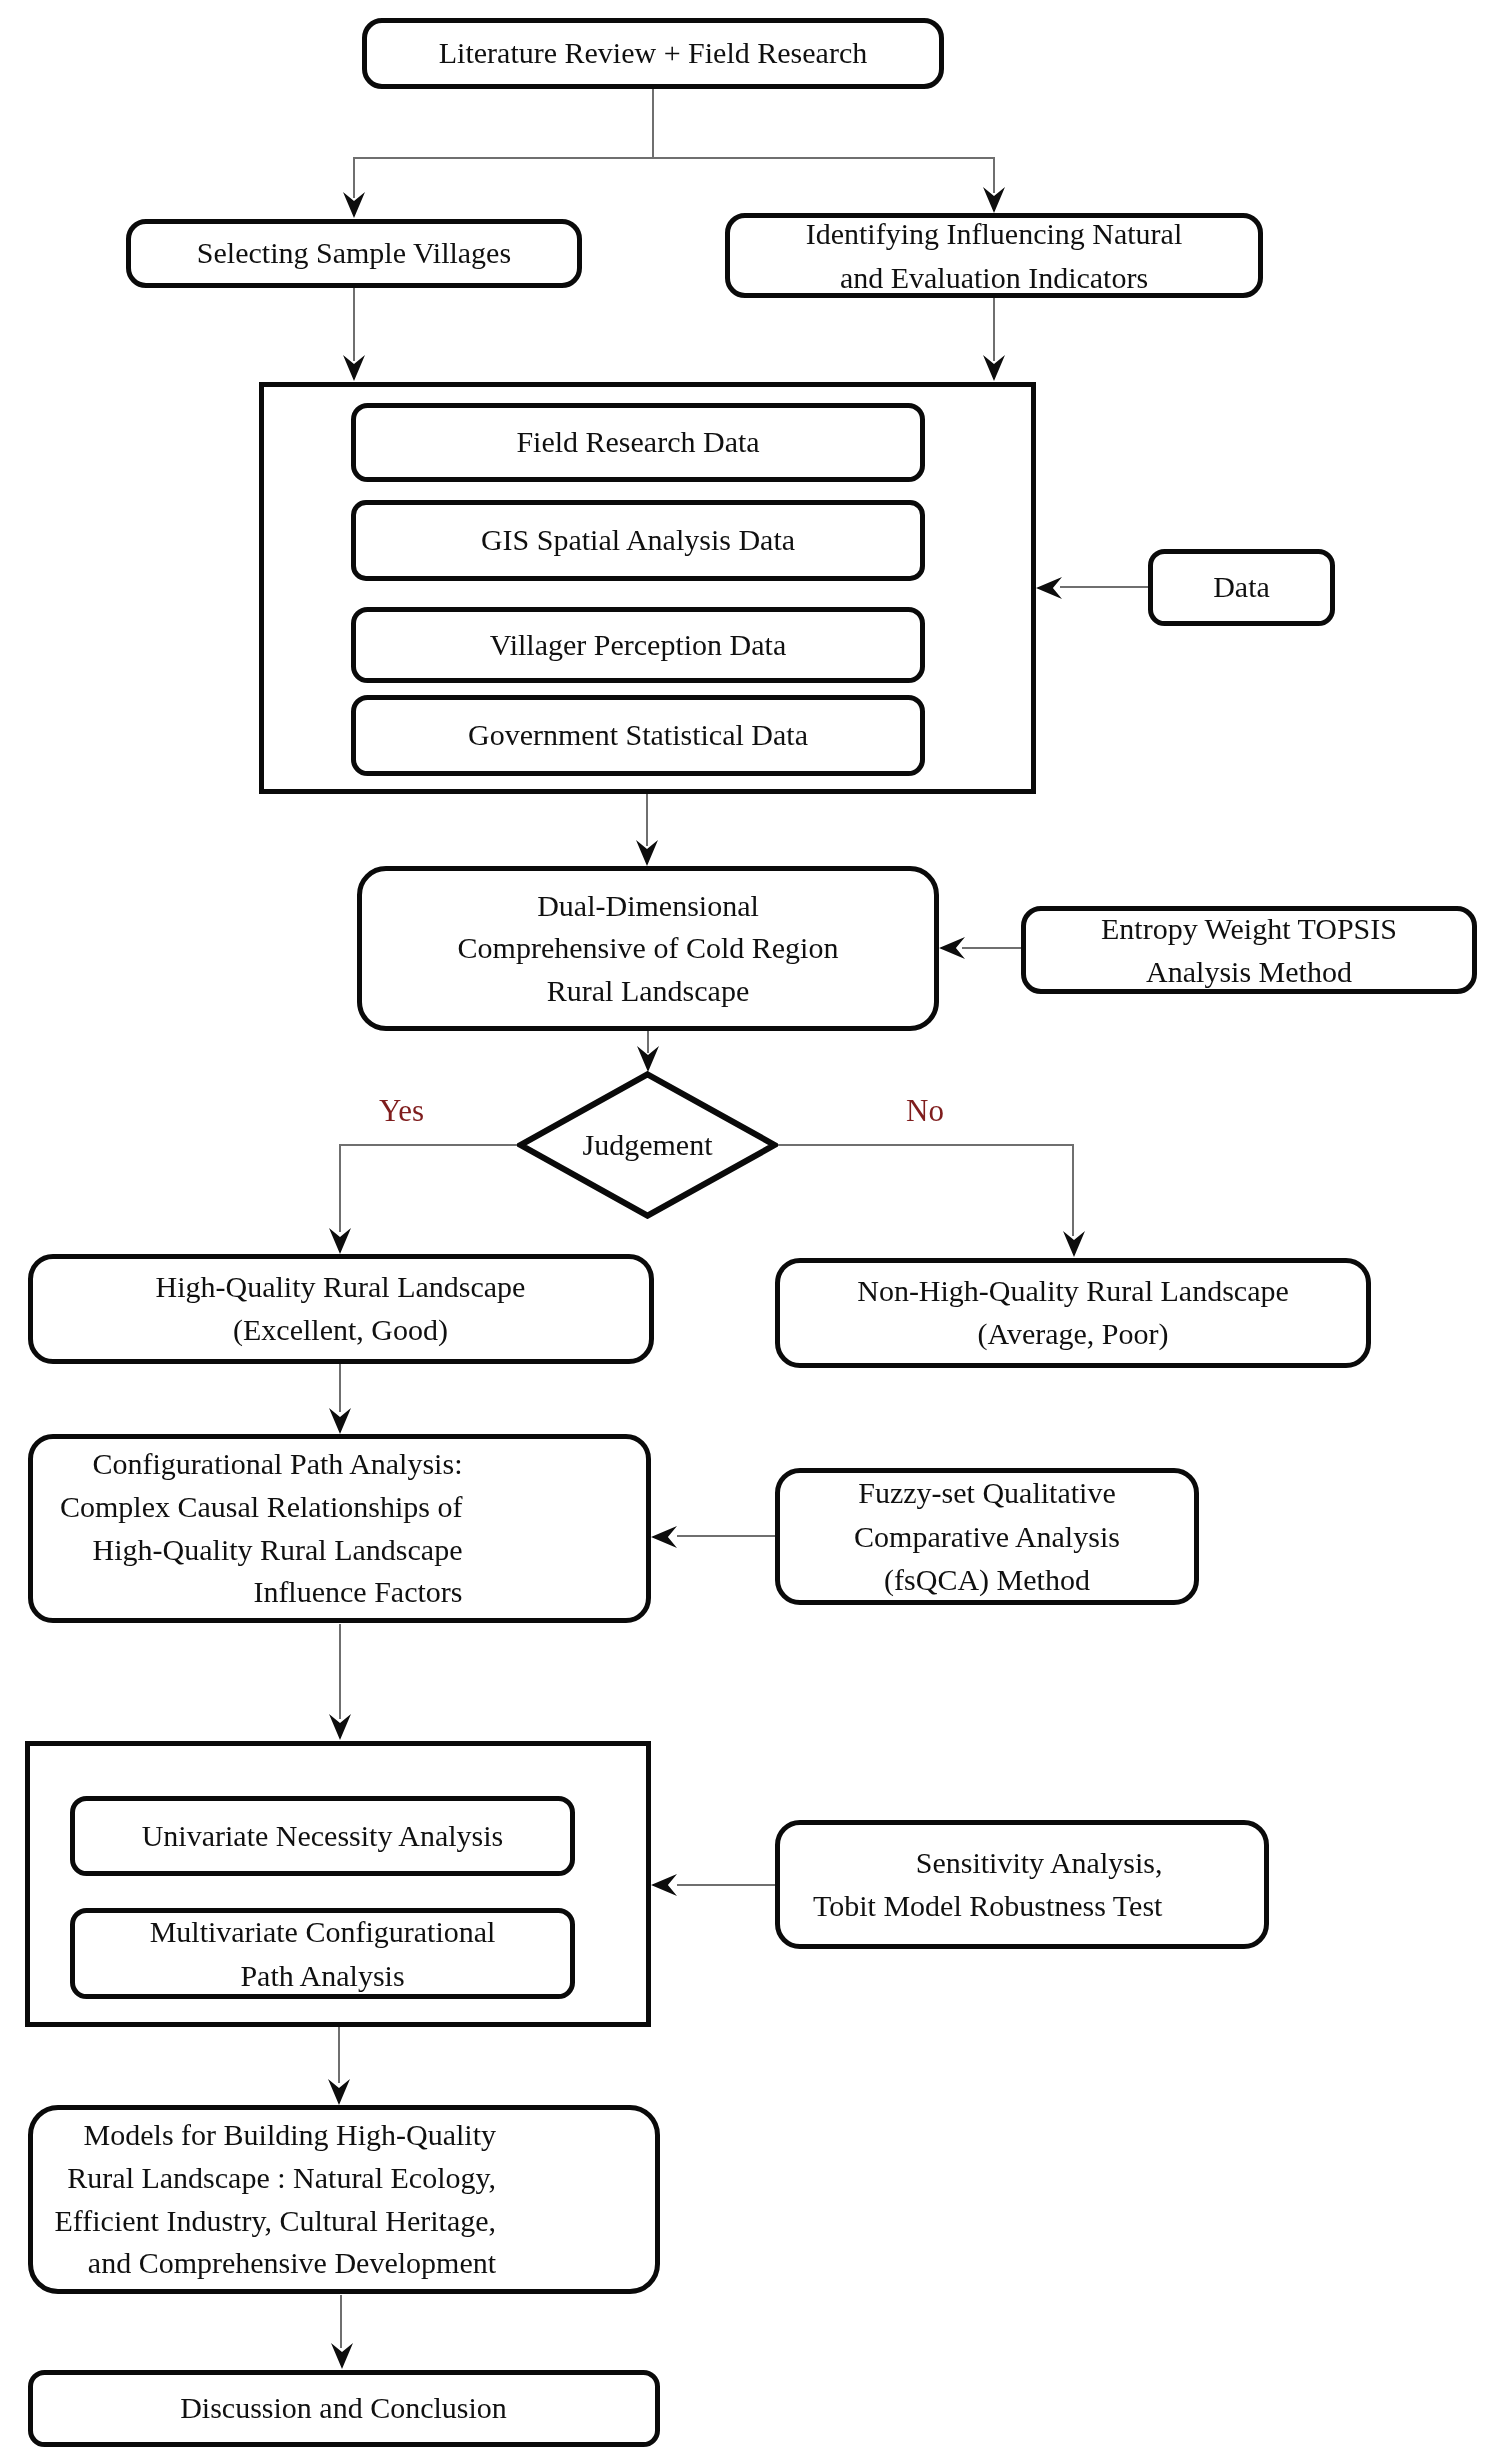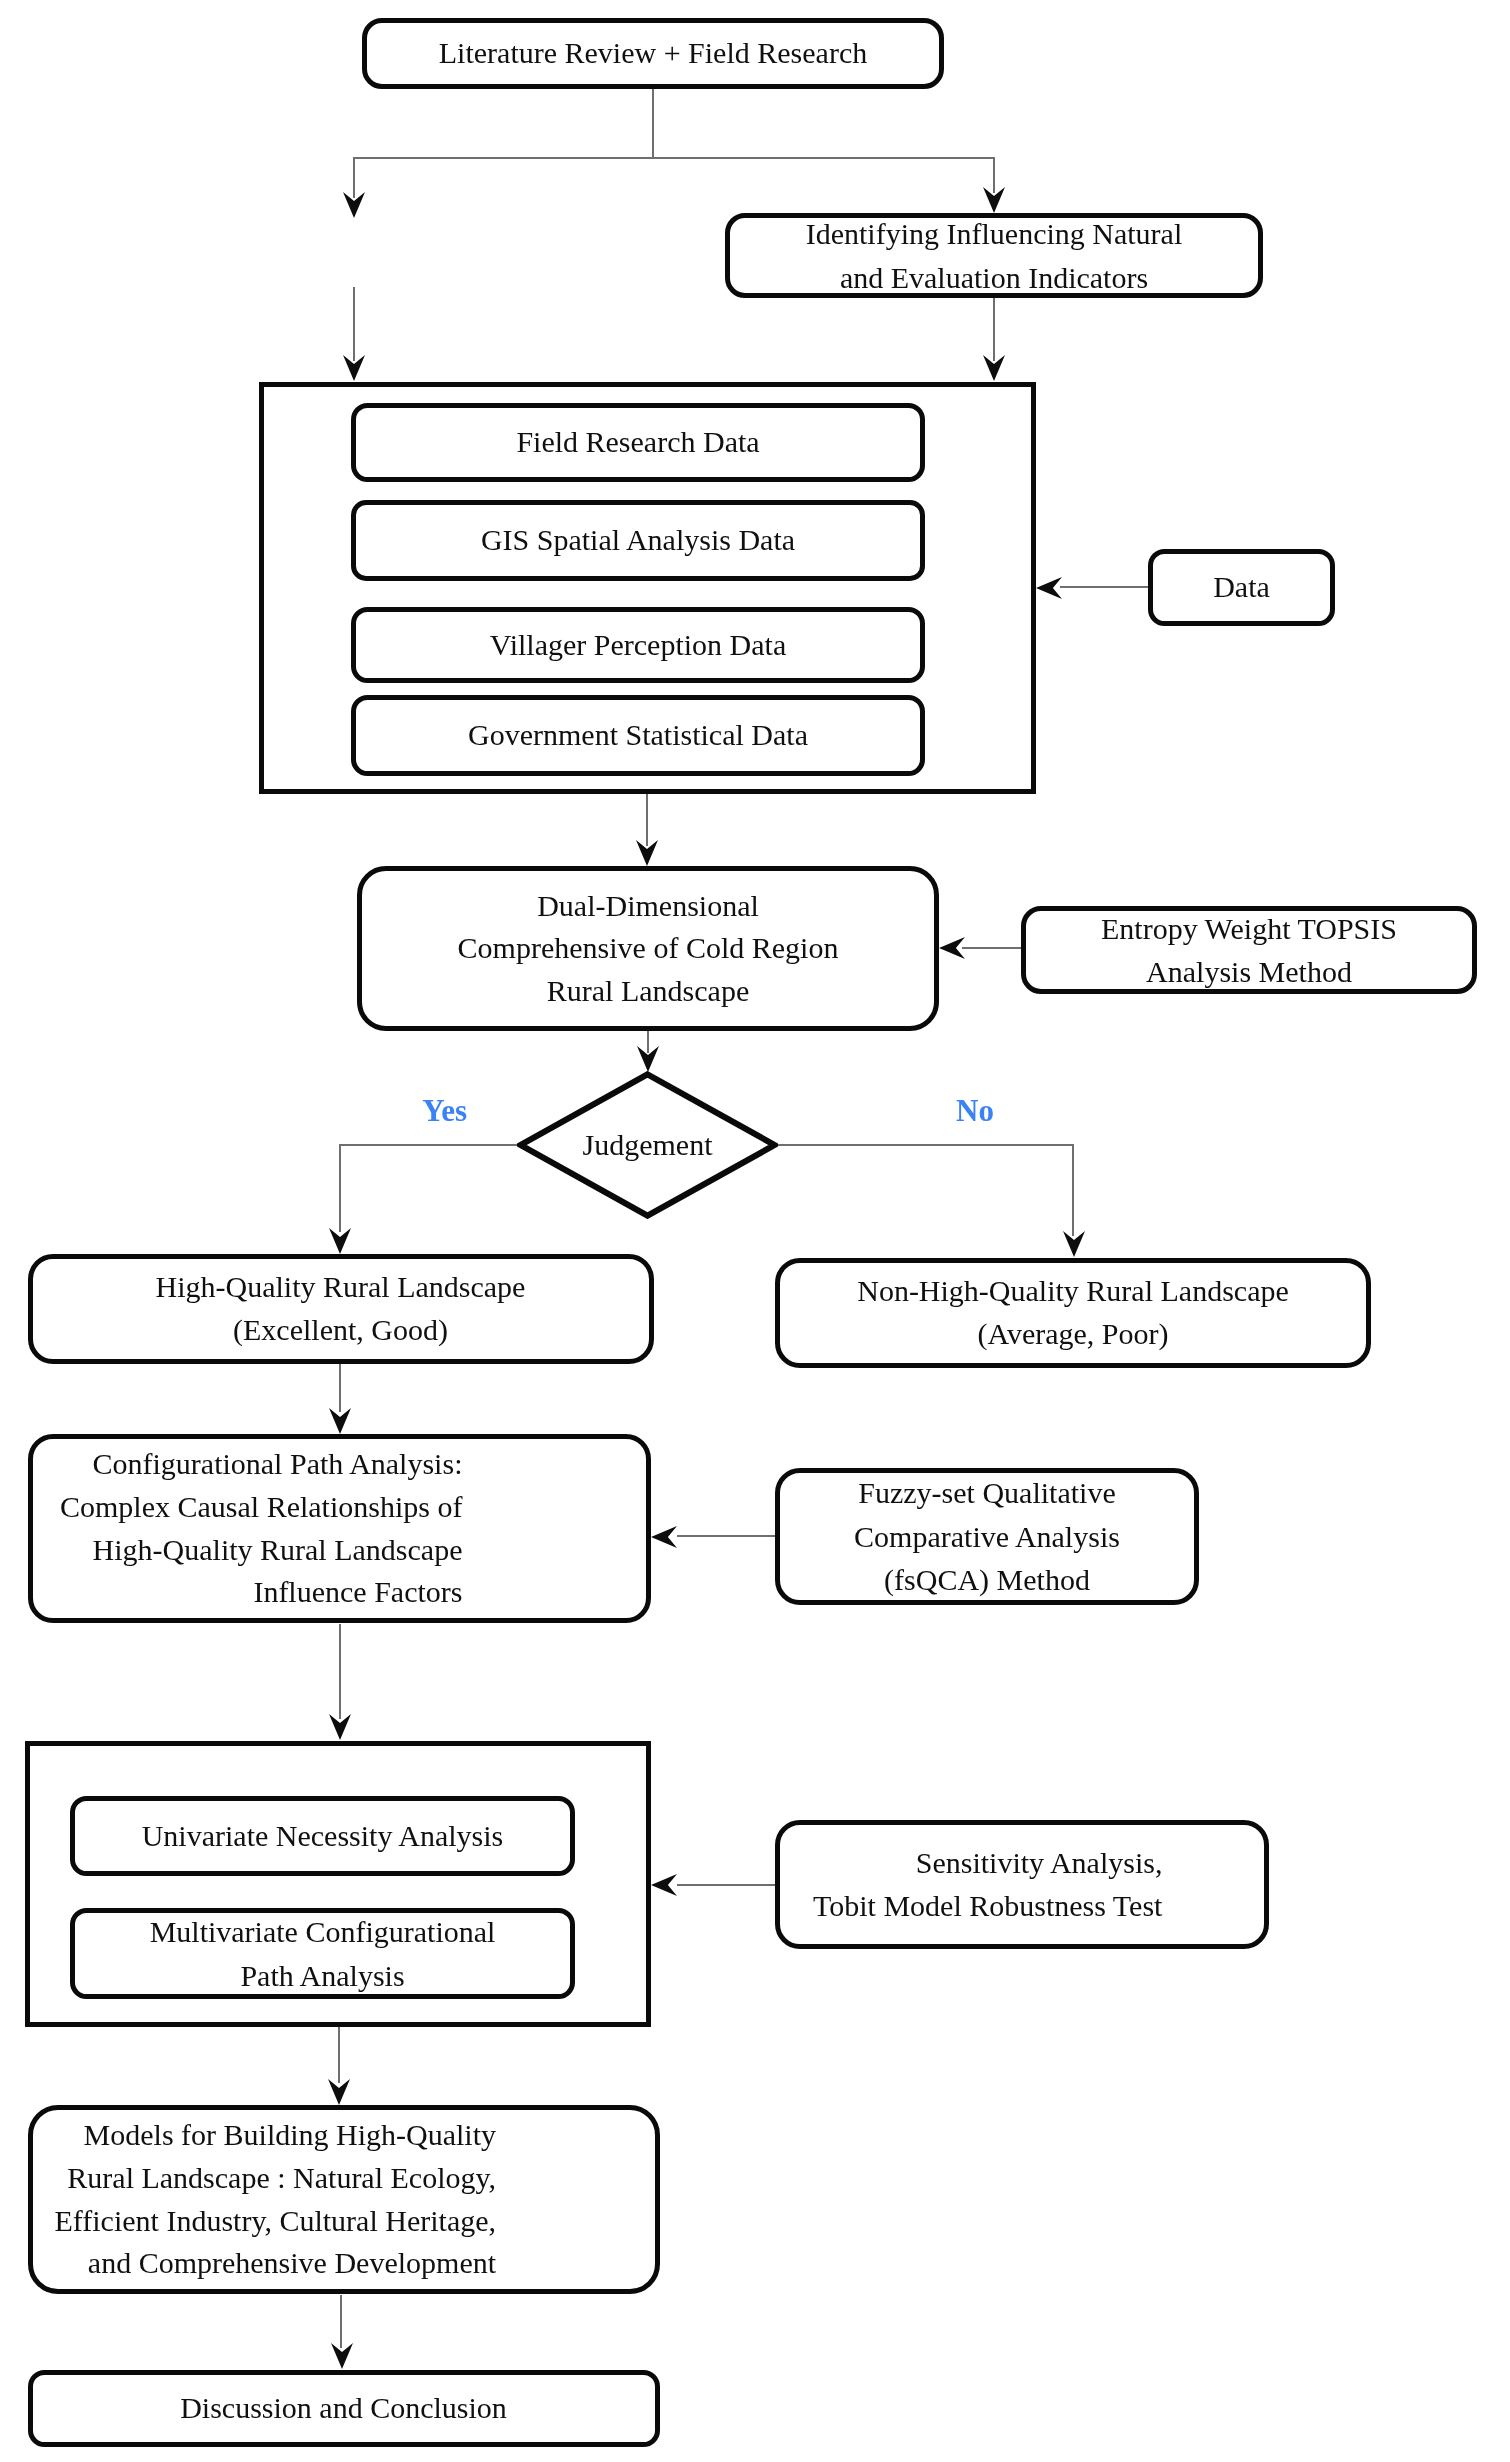--- a/index.html
+++ b/index.html
@@ -53,24 +53,23 @@
     width: 22px; height: 26px;
     clip-path: polygon(0% 0%, 50% 35%, 100% 0%, 50% 100%);
   }
   .arrowhead.left {
     width: 26px; height: 22px;
     clip-path: polygon(0% 50%, 100% 0%, 65% 50%, 100% 100%);
   }
   .edge-label {
     position: absolute;
     font-size: 31px;
-    color: #3b82f6;
-    text-align: right;
+    color: #7f1d1d;
+    text-align: left;
     z-index: 2;
-    font-weight: bold;
   }
   .diamond-wrap { position: absolute; z-index: 2; }
   .diamond-label {
     position: absolute;
     display: flex;
     align-items: center;
     justify-content: center;
     z-index: 3;
     font-size: 30px;
   }
@@ -118,20 +117,23 @@
   <div class="arrowhead down" style="left:328px; top:2079px;"></div>
   <div class="arrowhead down" style="left:331px; top:2343px;"></div>
 
   <div class="node square" style="left:259px; top:382px; width:777px; height:412px;"></div>
   <div class="node square" style="left:25px; top:1741px; width:626px; height:286px;"></div>
 
   <div class="node" style="left:362px; top:17.6px; width:582px; height:71px;">
     <span class="lbl">Literature Review + Field Research</span>
   </div>
 
+  <div class="node" style="left:126px; top:219px; width:456px; height:69px;">
+    <span class="lbl">Selecting Sample Villages</span>
+  </div>
 
   <div class="node" style="left:725px; top:213px; width:538px; height:85px;">
     <span class="lbl tight">Identifying Influencing Natural
 and Evaluation Indicators</span>
   </div>
 
   <div class="node r30" style="left:351px; top:403px; width:574px; height:79px;">
     <span class="lbl">Field Research Data</span>
   </div>
 

